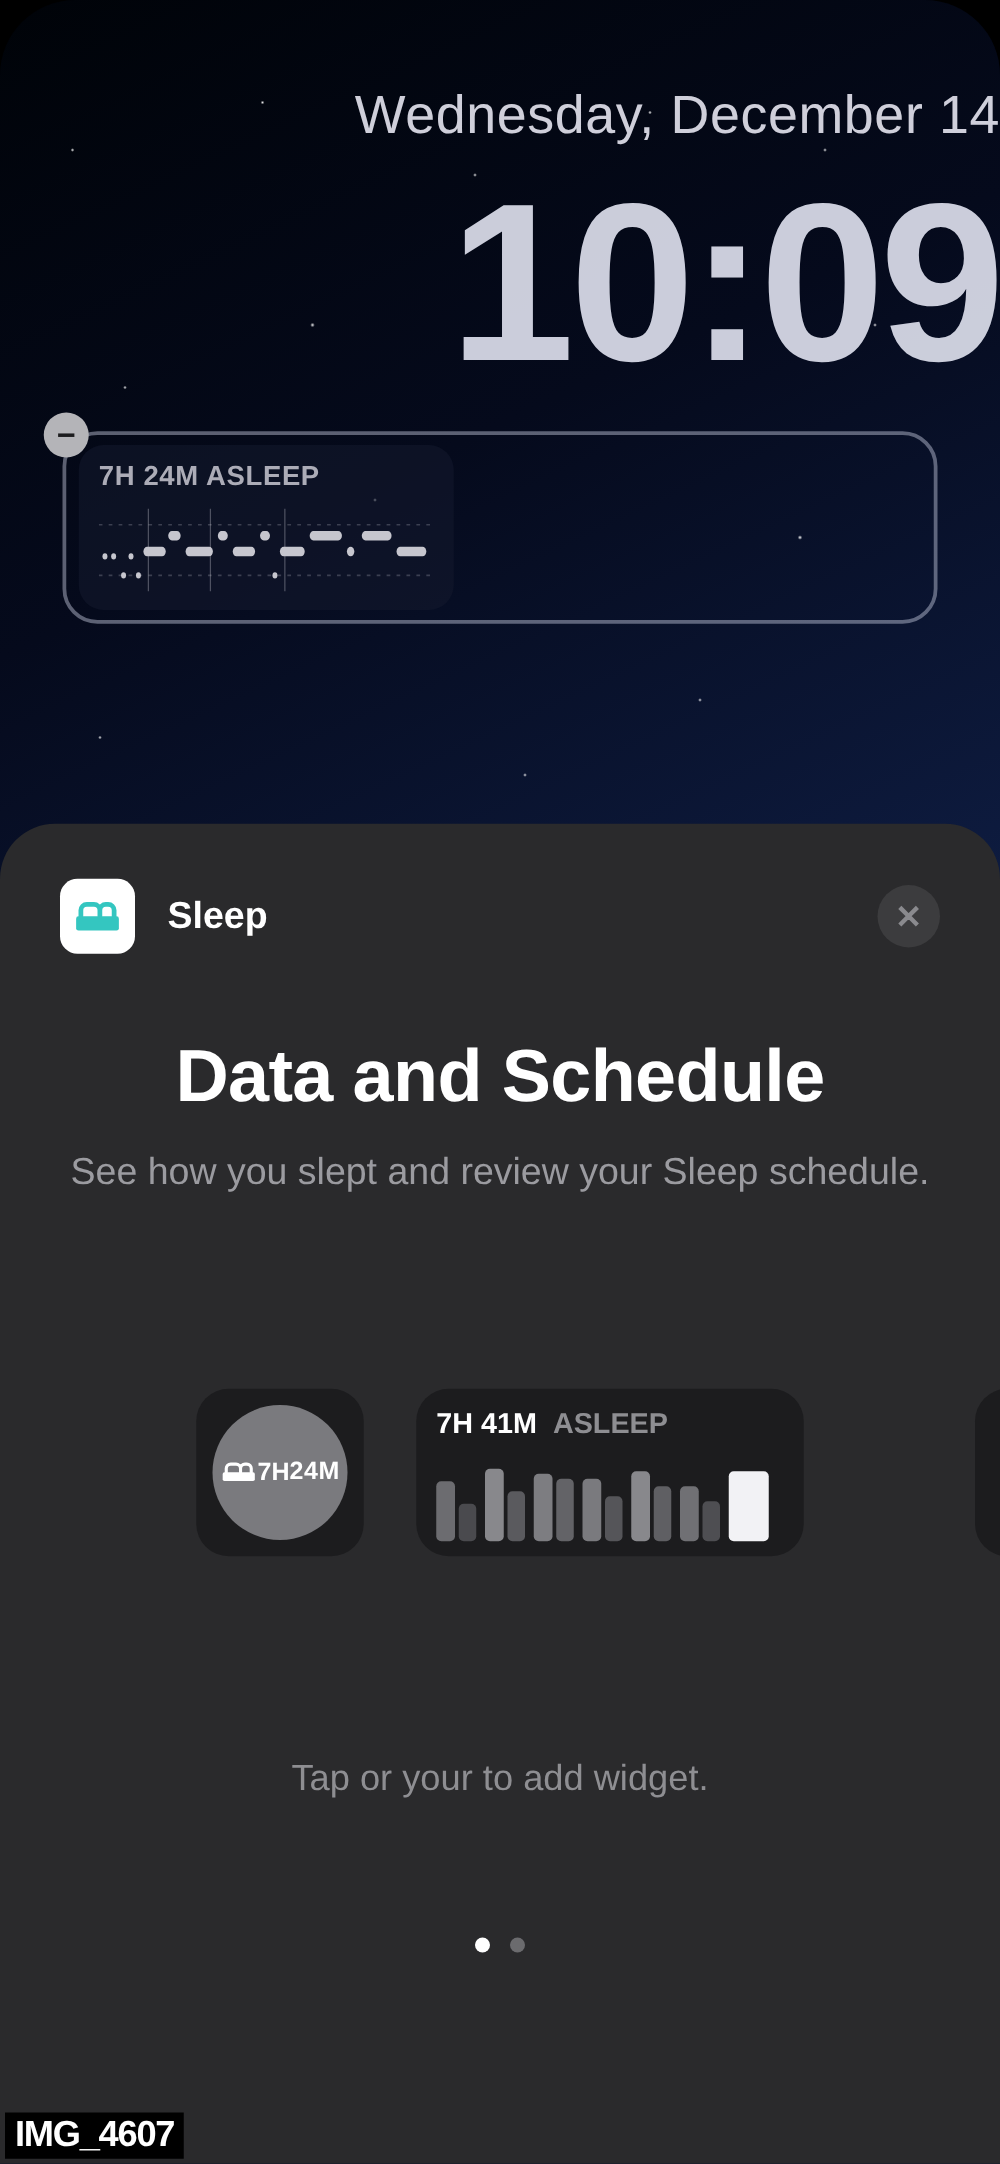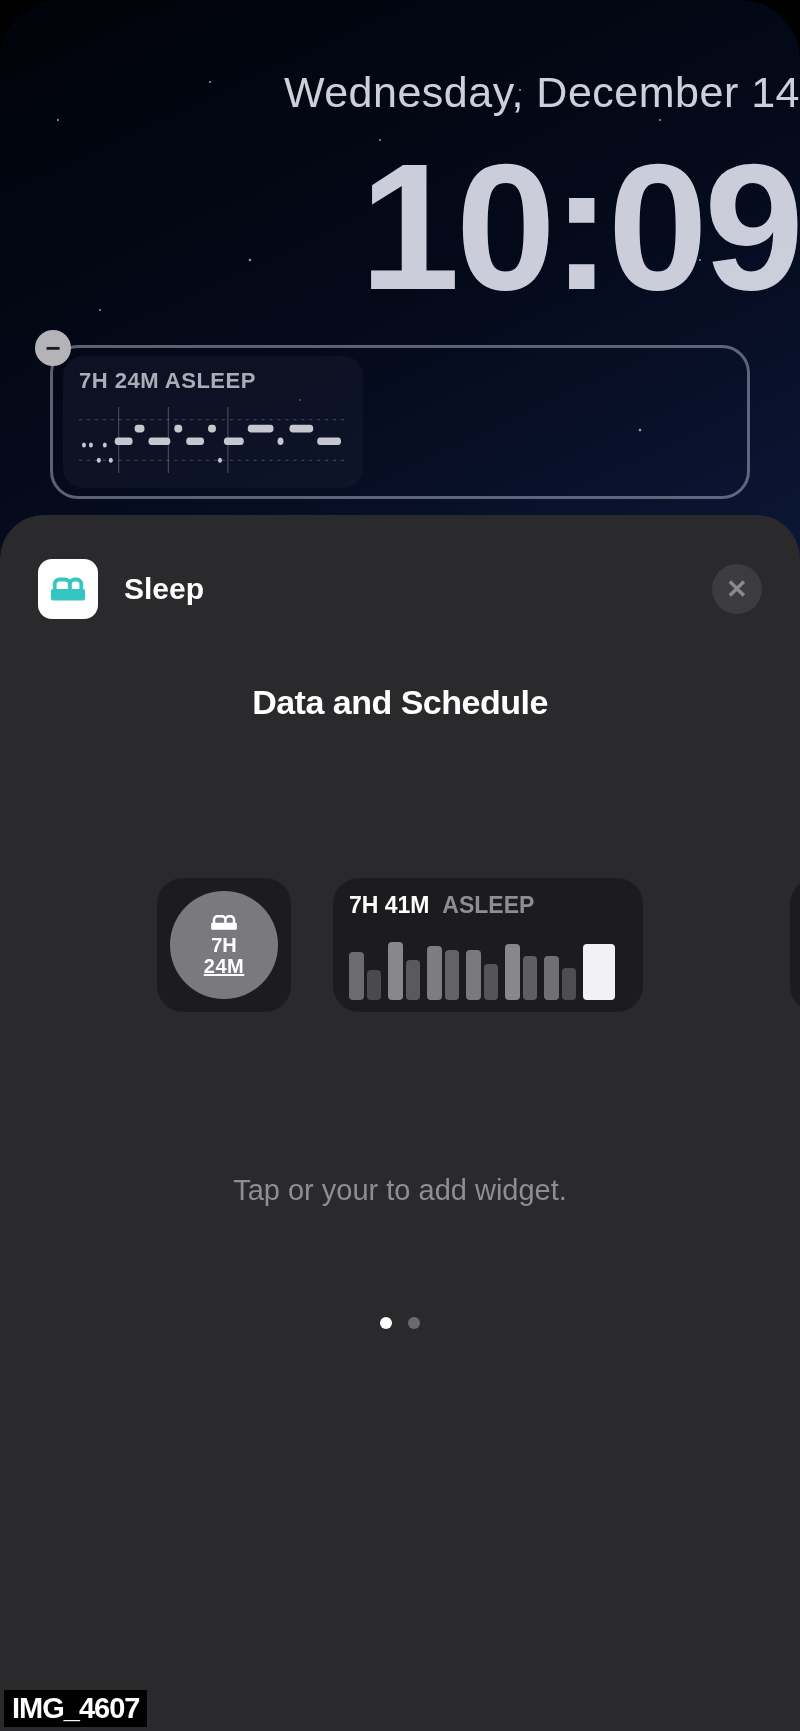--- a/index.html
+++ b/index.html
@@ -98,25 +98,25 @@
     .morse-chart {
       flex: 1;
       position: relative;
     }
     .morse-chart svg { width: 100%; height: 100%; }
 
     
     .sheet {
       position: absolute;
       left: 0; right: 0; bottom: 0;
-      height: 1216px;
+      height: 1072px;
       background: #2a2a2c;
       border-top-left-radius: 44px;
       border-top-right-radius: 44px;
-      padding: 44px 0 0;
+      padding: 44px 10px 0;
       color: #fff;
     }
 
     .sheet-header {
       display: flex;
       align-items: center;
       padding: 0 38px;
     }
 
     .app-icon {
@@ -133,21 +133,21 @@
       margin-left: auto;
       width: 50px; height: 50px;
       border-radius: 50%;
       background: #3c3c3e;
       display: flex; align-items: center; justify-content: center;
       color: #8a8a8e; font-size: 26px; font-weight: 600;
     }
 
     .sheet-title {
       text-align: center;
-      font-size: 34px;
+      font-size: 59px;
       font-weight: 700;
       margin-top: 64px;
       letter-spacing: -.5px;
     }
 
     .sheet-sub {
       text-align: center;
       font-size: 30px;
       color: #9b9ba0;
       margin-top: 26px;
@@ -168,26 +168,26 @@
       border-radius: 26px;
     }
 
     .wopt-small {
       width: 134px; height: 134px;
       display: flex; align-items: center; justify-content: center;
     }
     .wopt-small .circle {
       width: 108px; height: 108px; border-radius: 50%;
       background: #7a7a7e;
-      display: flex; flex-direction: column; align-items: center; justify-content: center;
+      display: flex; flex-direction: row; align-items: center; justify-content: center;
       color: #fff;
     }
     .wopt-small .circle svg { margin-bottom: 2px; }
     .wopt-small .l1 { font-size: 20px; font-weight: 600; font-variant: small-caps; }
-    .wopt-small .l2 { font-size: 20px; font-weight: 600; font-variant: small-caps; letter-spacing:.5px; margin-top:-2px;text-decoration:underline;}
+    .wopt-small .l2 { font-size: 20px; font-weight: 600; font-variant: small-caps; letter-spacing:.5px; margin-top:-2px;}
 
     .wopt-wide {
       width: 310px; height: 134px;
       padding: 14px 16px 12px;
       display: flex; flex-direction: column;
     }
     .wopt-wide .label { font-size: 23px; font-weight: 600; color:#fff; }
     .wopt-wide .label .muted { color:#8e8e92; font-weight:600; }
     .bars-row { flex:1; display:flex; gap:7px; align-items:flex-end; margin-top:10px;}
     .bar-grp { width: 32px; display:flex; gap:3px; align-items:flex-end; height:64px;}
@@ -288,20 +288,21 @@
         <path d="M6 14 v-5 a5 5 0 0 1 5 -5 h6 a5 5 0 0 1 5 5 v5 M22 14 v-5 a5 5 0 0 1 5 -5 h2 a5 5 0 0 1 5 5 v5" fill="none" stroke="#34c6c0" stroke-width="4" stroke-linecap="round"></path>
       </svg>
     </div>
     <div class="sheet-app-name">Sleep</div>
     <div class="close-btn">
       <span>✕</span>
     </div>
   </div>
 
   <div class="sheet-title">Data and Schedule</div>
+  <div class="sheet-sub">See how you slept and review your Sleep schedule.</div>
 
   <div class="widget-options">
     <div class="wopt wopt-small">
       <div class="circle">
         <svg width="30" height="20" viewBox="0 0 40 28">
           <rect x="2" y="15" width="36" height="10" rx="2" fill="#fff"></rect>
           <path d="M6 15 v-4 a5 5 0 0 1 5 -5 h6 a5 5 0 0 1 5 5 v4 M22 15 v-4 a5 5 0 0 1 5 -5 h2 a5 5 0 0 1 5 5 v4" fill="none" stroke="#fff" stroke-width="3.5" stroke-linecap="round"></path>
         </svg>
         <div class="l1">7H</div>
         <div class="l2">24M</div>

